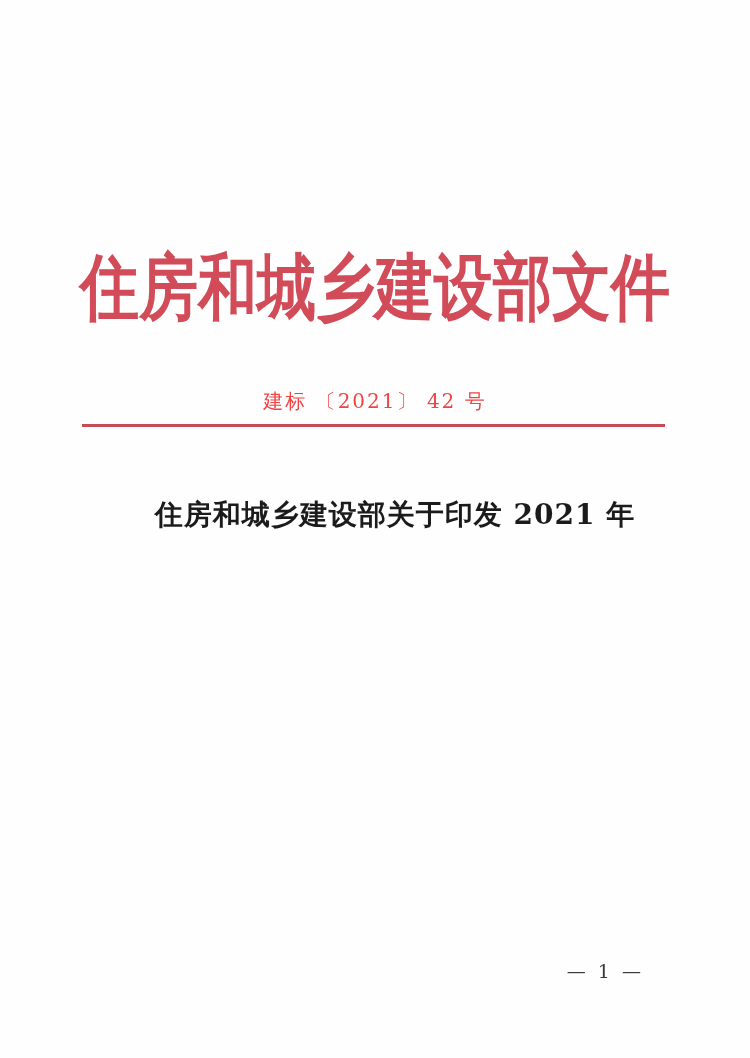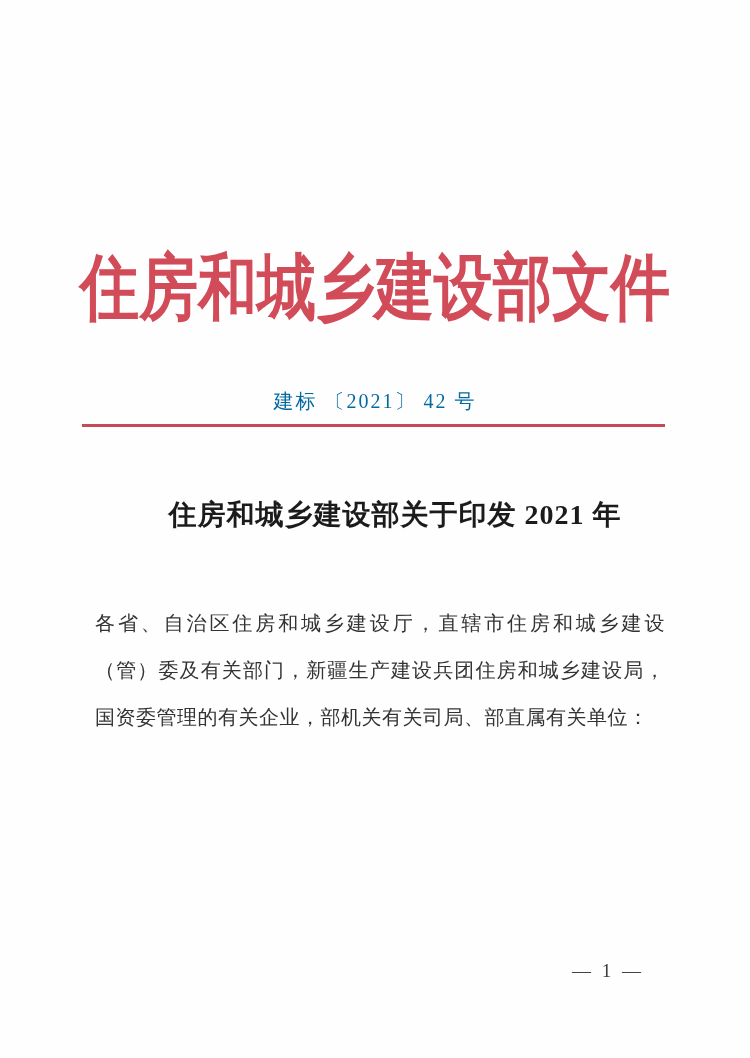--- a/index.html
+++ b/index.html
@@ -10,21 +10,20 @@
     background: #ffffff;
     font-family: "DejaVu Serif", "Liberation Serif", serif;
   }
 
   .page {
     position: relative;
     width: 750px;
     height: 1058px;
     background: #fefefe;
     overflow: hidden;
-    font-family: Liberation Serif, serif;
   }
 
   
   .letterhead {
     position: absolute;
     top: 240px;
     left: 0;
     width: 100%;
     text-align: center;
     font-size: 59px;
@@ -38,21 +37,21 @@
 
   
   .doc-number {
     position: absolute;
     top: 388px;
     left: 0;
     width: 100%;
     text-align: center;
     font-size: 20px;
     letter-spacing: 2px;
-    color: #0369a1;
+    color: #ef4444;
   }
 
   
   .red-rule {
     position: absolute;
     top: 424px;
     left: 82px;
     width: 583px;
     height: 3px;
     background: #c64a56;
@@ -107,18 +106,17 @@
 
   <div class="doc-number">建标 〔2021〕 42 号</div>
 
   <div class="red-rule"></div>
 
   <h2 class="notice-title">
     <span>住房和城乡建设部关于印发 2021 年</span>
   </h2>
 
   <div class="body-text">
-    <p>各省、自治区住房和城乡建设厅，直辖市住房和城乡建设（管）委及有关部门，新疆生产建设兵团住房和城乡建设局，国资委管理的有关企业，部机关有关司局、部直属有关单位：</p>
   </div>
 
   <div class="page-number">— 1 —</div>
 
 </div>
 
 </body></html>

